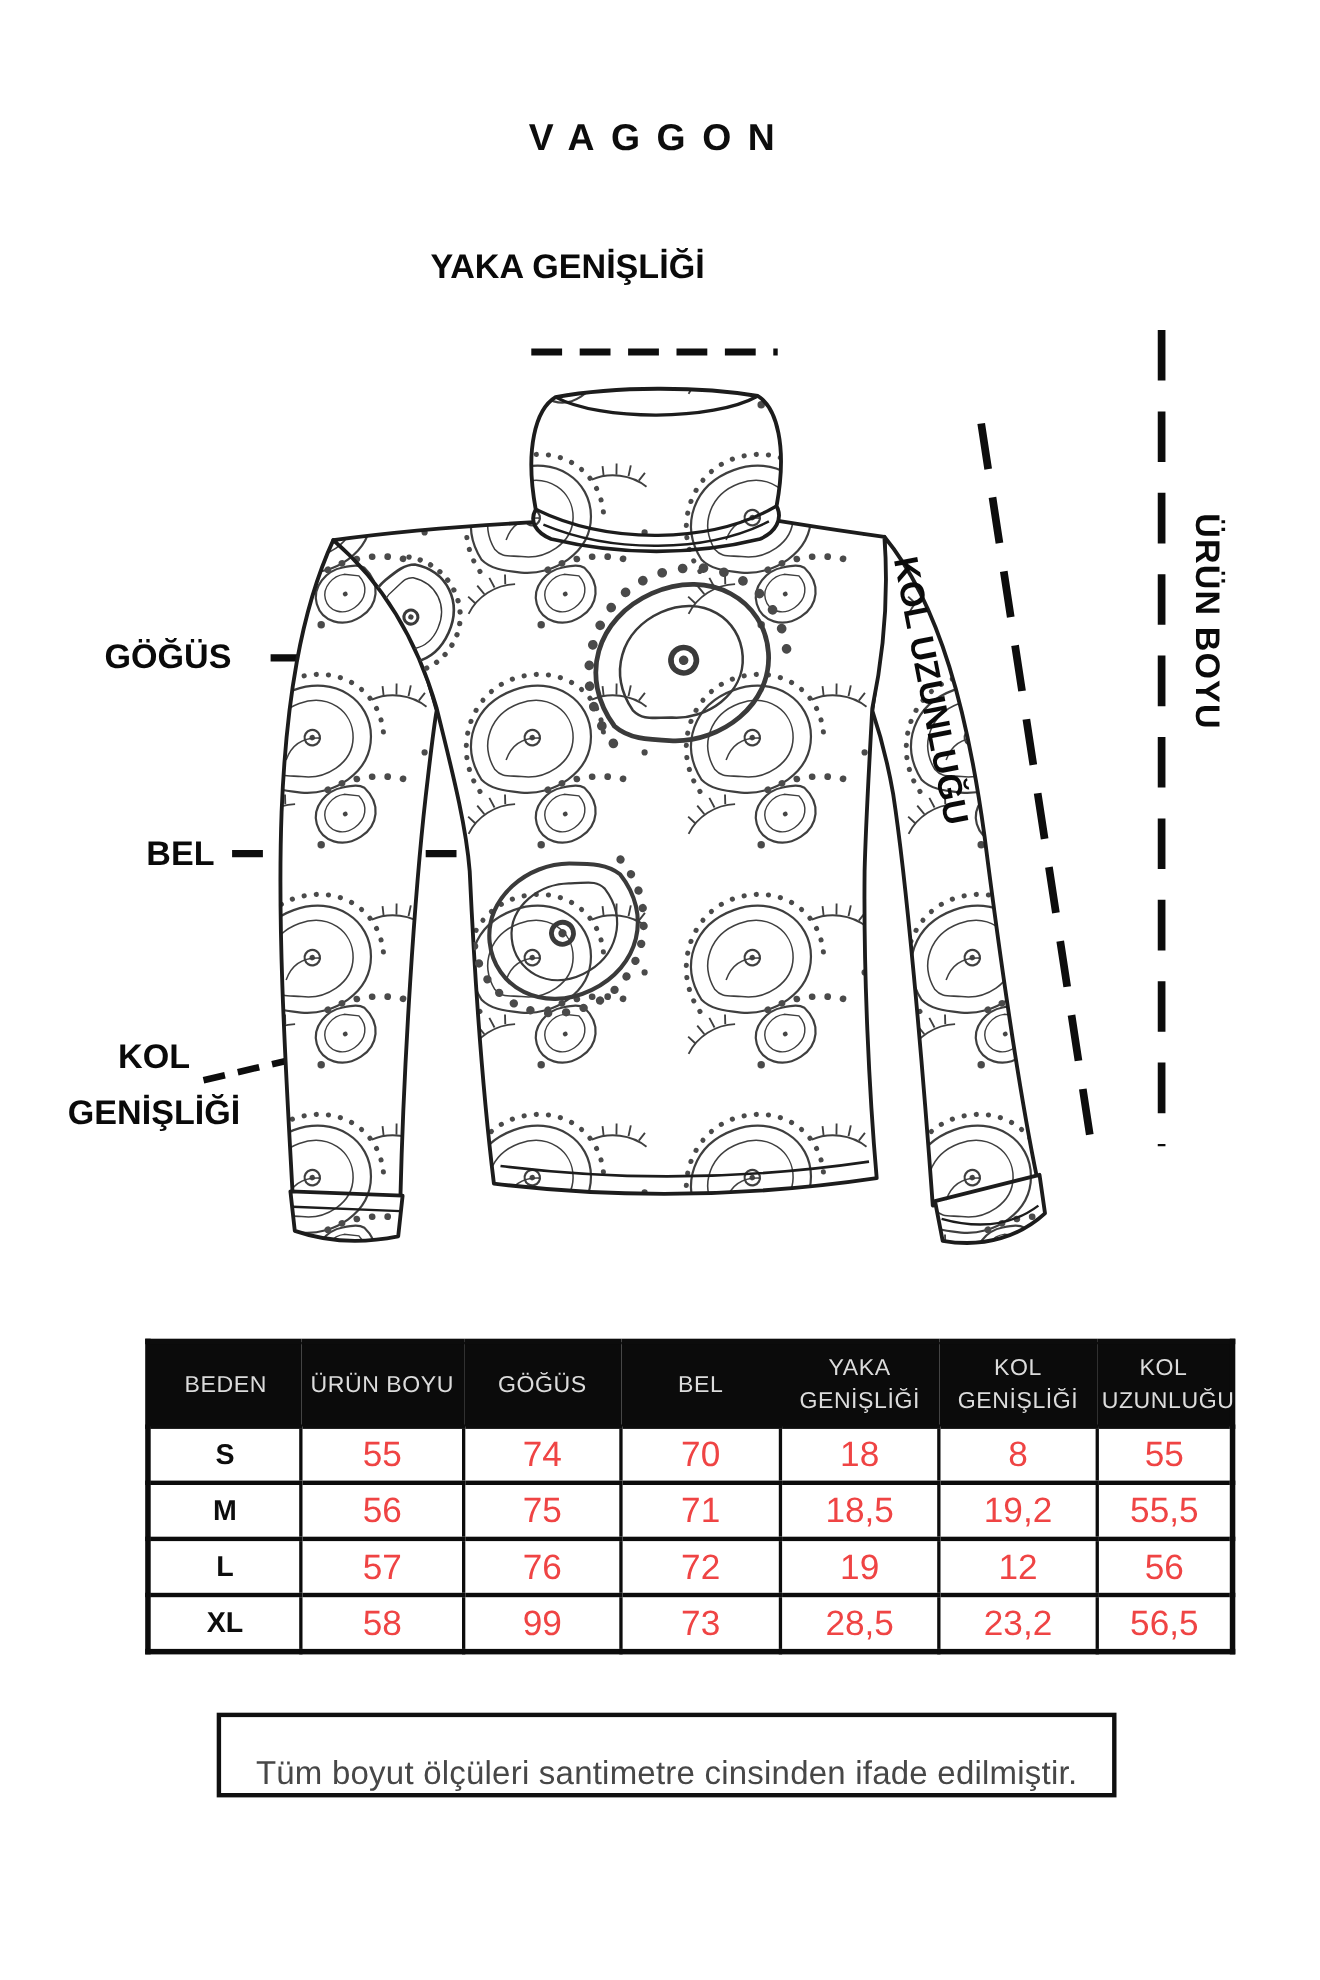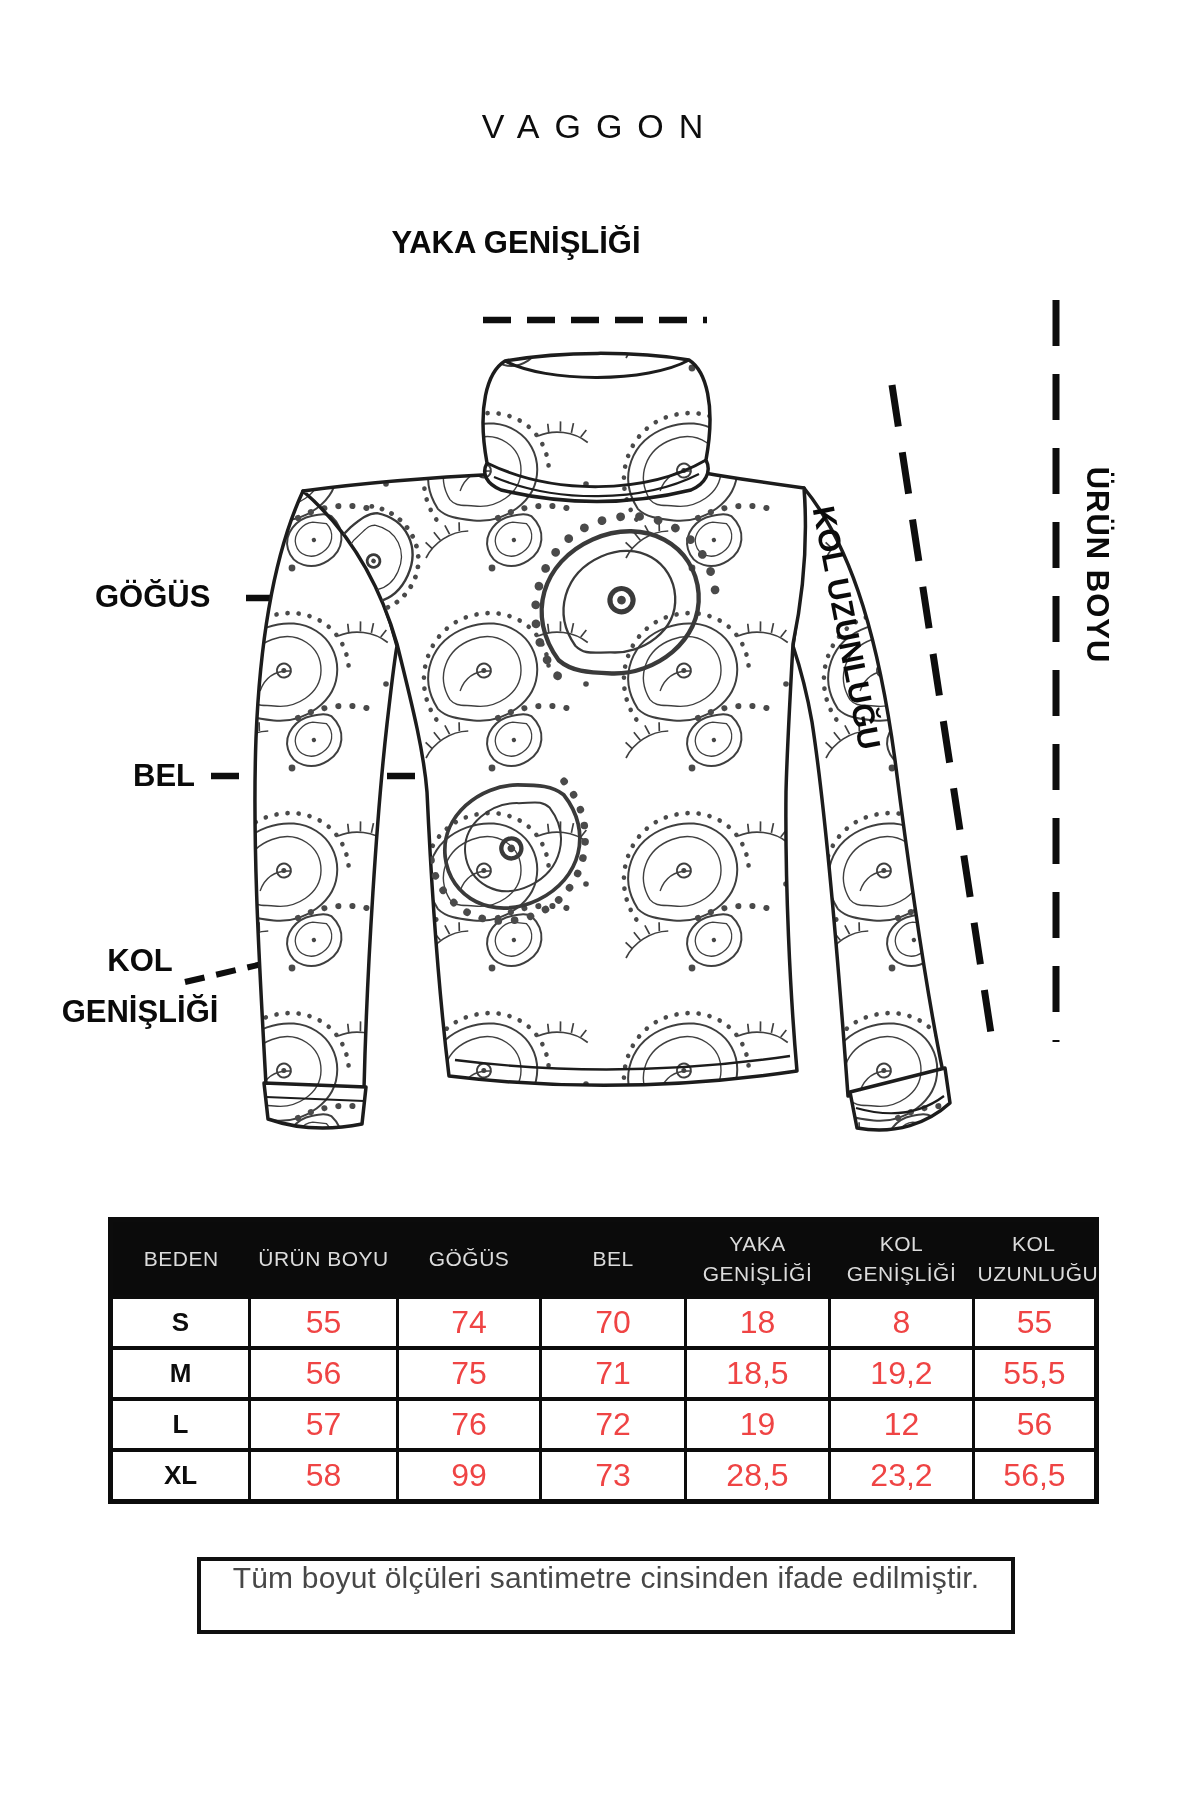--- a/index.html
+++ b/index.html
@@ -1,45 +1,45 @@
 <!DOCTYPE html>
 <html><head>
 <meta charset="utf-8">
 <style>
   html,body{margin:0;padding:0;background:#ffffff;}
   #canvas{position:relative;width:1200px;height:1800px;background:#ffffff;overflow:hidden;
           font-family:"Liberation Sans", sans-serif;}
 
   .brand{position:absolute;left:600px;top:126px;transform:translate(-50%,-50%);
-         font-size:34px;font-weight:400;letter-spacing:15px;color:#0d0d0d;white-space:nowrap;}
+         font-size:34px;font-weight:700;letter-spacing:15px;color:#0d0d0d;white-space:nowrap;}
 
   .meas-label{position:absolute;font-weight:700;font-size:31px;color:#0a0a0a;white-space:nowrap;}
   .lbl-collar{left:516px;top:243px;transform:translate(-50%,-50%);}
   .lbl-chest{left:95px;top:597px;transform:translateY(-50%);}
   .lbl-waist{left:133px;top:776px;transform:translateY(-50%);}
   .lbl-sleevew{left:140px;top:986px;transform:translate(-50%,-50%);width:210px;
                text-align:center;white-space:normal;line-height:1.65;}
   .lbl-sleevel{left:846px;top:628px;transform:translate(-50%,-50%) rotate(79deg);}
   .lbl-prodlen{left:1097px;top:565px;transform:translate(-50%,-50%) rotate(90deg);letter-spacing:1px;}
 
   svg.figure{position:absolute;left:0;top:0;}
 
-  table.size-table{position:absolute;left:108px;top:1217px;width:986px;
+  table.size-table{position:absolute;left:132px;top:1217px;width:986px;
                    border-collapse:collapse;table-layout:fixed;
                    border:5px solid #0c0c0c;}
   table.size-table thead th{background:#0b0b0b;color:#dcdcdc;font-weight:400;
                    font-size:21px;letter-spacing:0.5px;line-height:1.4;height:73px;
                    vertical-align:middle;text-align:center;padding:0 4px;}
   table.size-table tbody td{border:3px solid #0c0c0c;border-top-width:4px;border-bottom-width:4px;
                    height:45px;text-align:center;vertical-align:middle;
                    font-size:32px;color:#ef4444;background:#ffffff;}
   table.size-table tbody td.size-cell{font-weight:700;color:#0d0d0d;font-size:26px;}
 
   .footer-box{position:absolute;left:197px;top:1557px;width:810px;height:69px;
-              border:4px solid #101010;display:flex;align-items:flex-start;justify-content:center;}
+              border:4px solid #101010;display:flex;align-items:flex-end;justify-content:center;}
   .footer-box .note{font-size:30px;color:#474747;letter-spacing:0.2px;white-space:nowrap;}
 </style>
 </head>
 <body>
 
 <div id="canvas">
 
   <div class="brand">VAGGON</div>
 
   <svg class="figure" width="1200" height="1160" viewBox="0 0 1200 1160">

